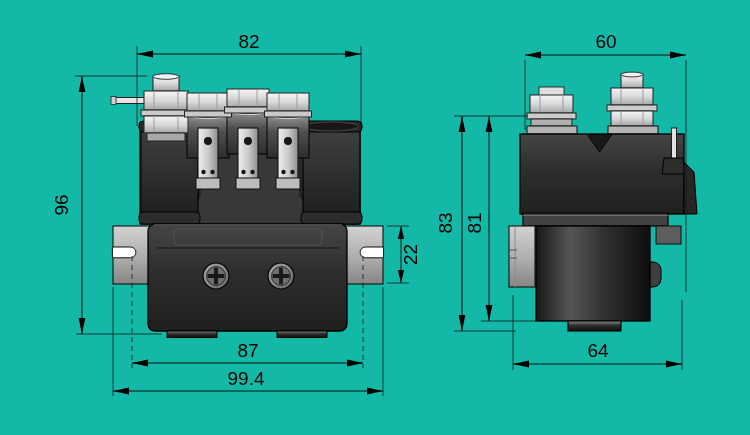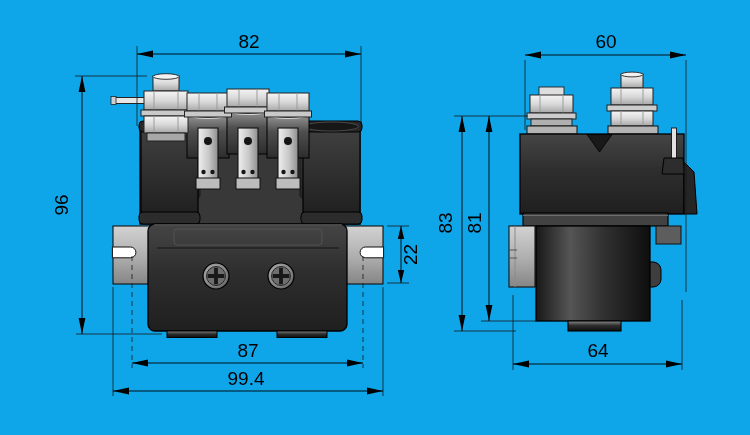--- a/index.html
+++ b/index.html
@@ -1,19 +1,19 @@
 <!DOCTYPE html>
 <html><head>
 <meta charset="utf-8">
 <style>
   html,body{margin:0;padding:0;background:#ffffff;}
   .canvas{
     position:relative;
     width:750px;height:435px;
-    background:#0ea5e9;
+    background:#14b8a6;
     overflow:hidden;
     font-family:"Liberation Sans", sans-serif;
   }
   svg{display:block;}
   .dimline{stroke:#000;stroke-width:0.9;fill:none;}
   .extline{stroke:#1a1a1a;stroke-width:0.8;fill:none;}
   .dashline{stroke:#1a1a1a;stroke-width:0.8;fill:none;stroke-dasharray:5 4;}
   .arrow{fill:#000;stroke:none;}
   .dimtext{
     font-family:"Liberation Sans", sans-serif;

